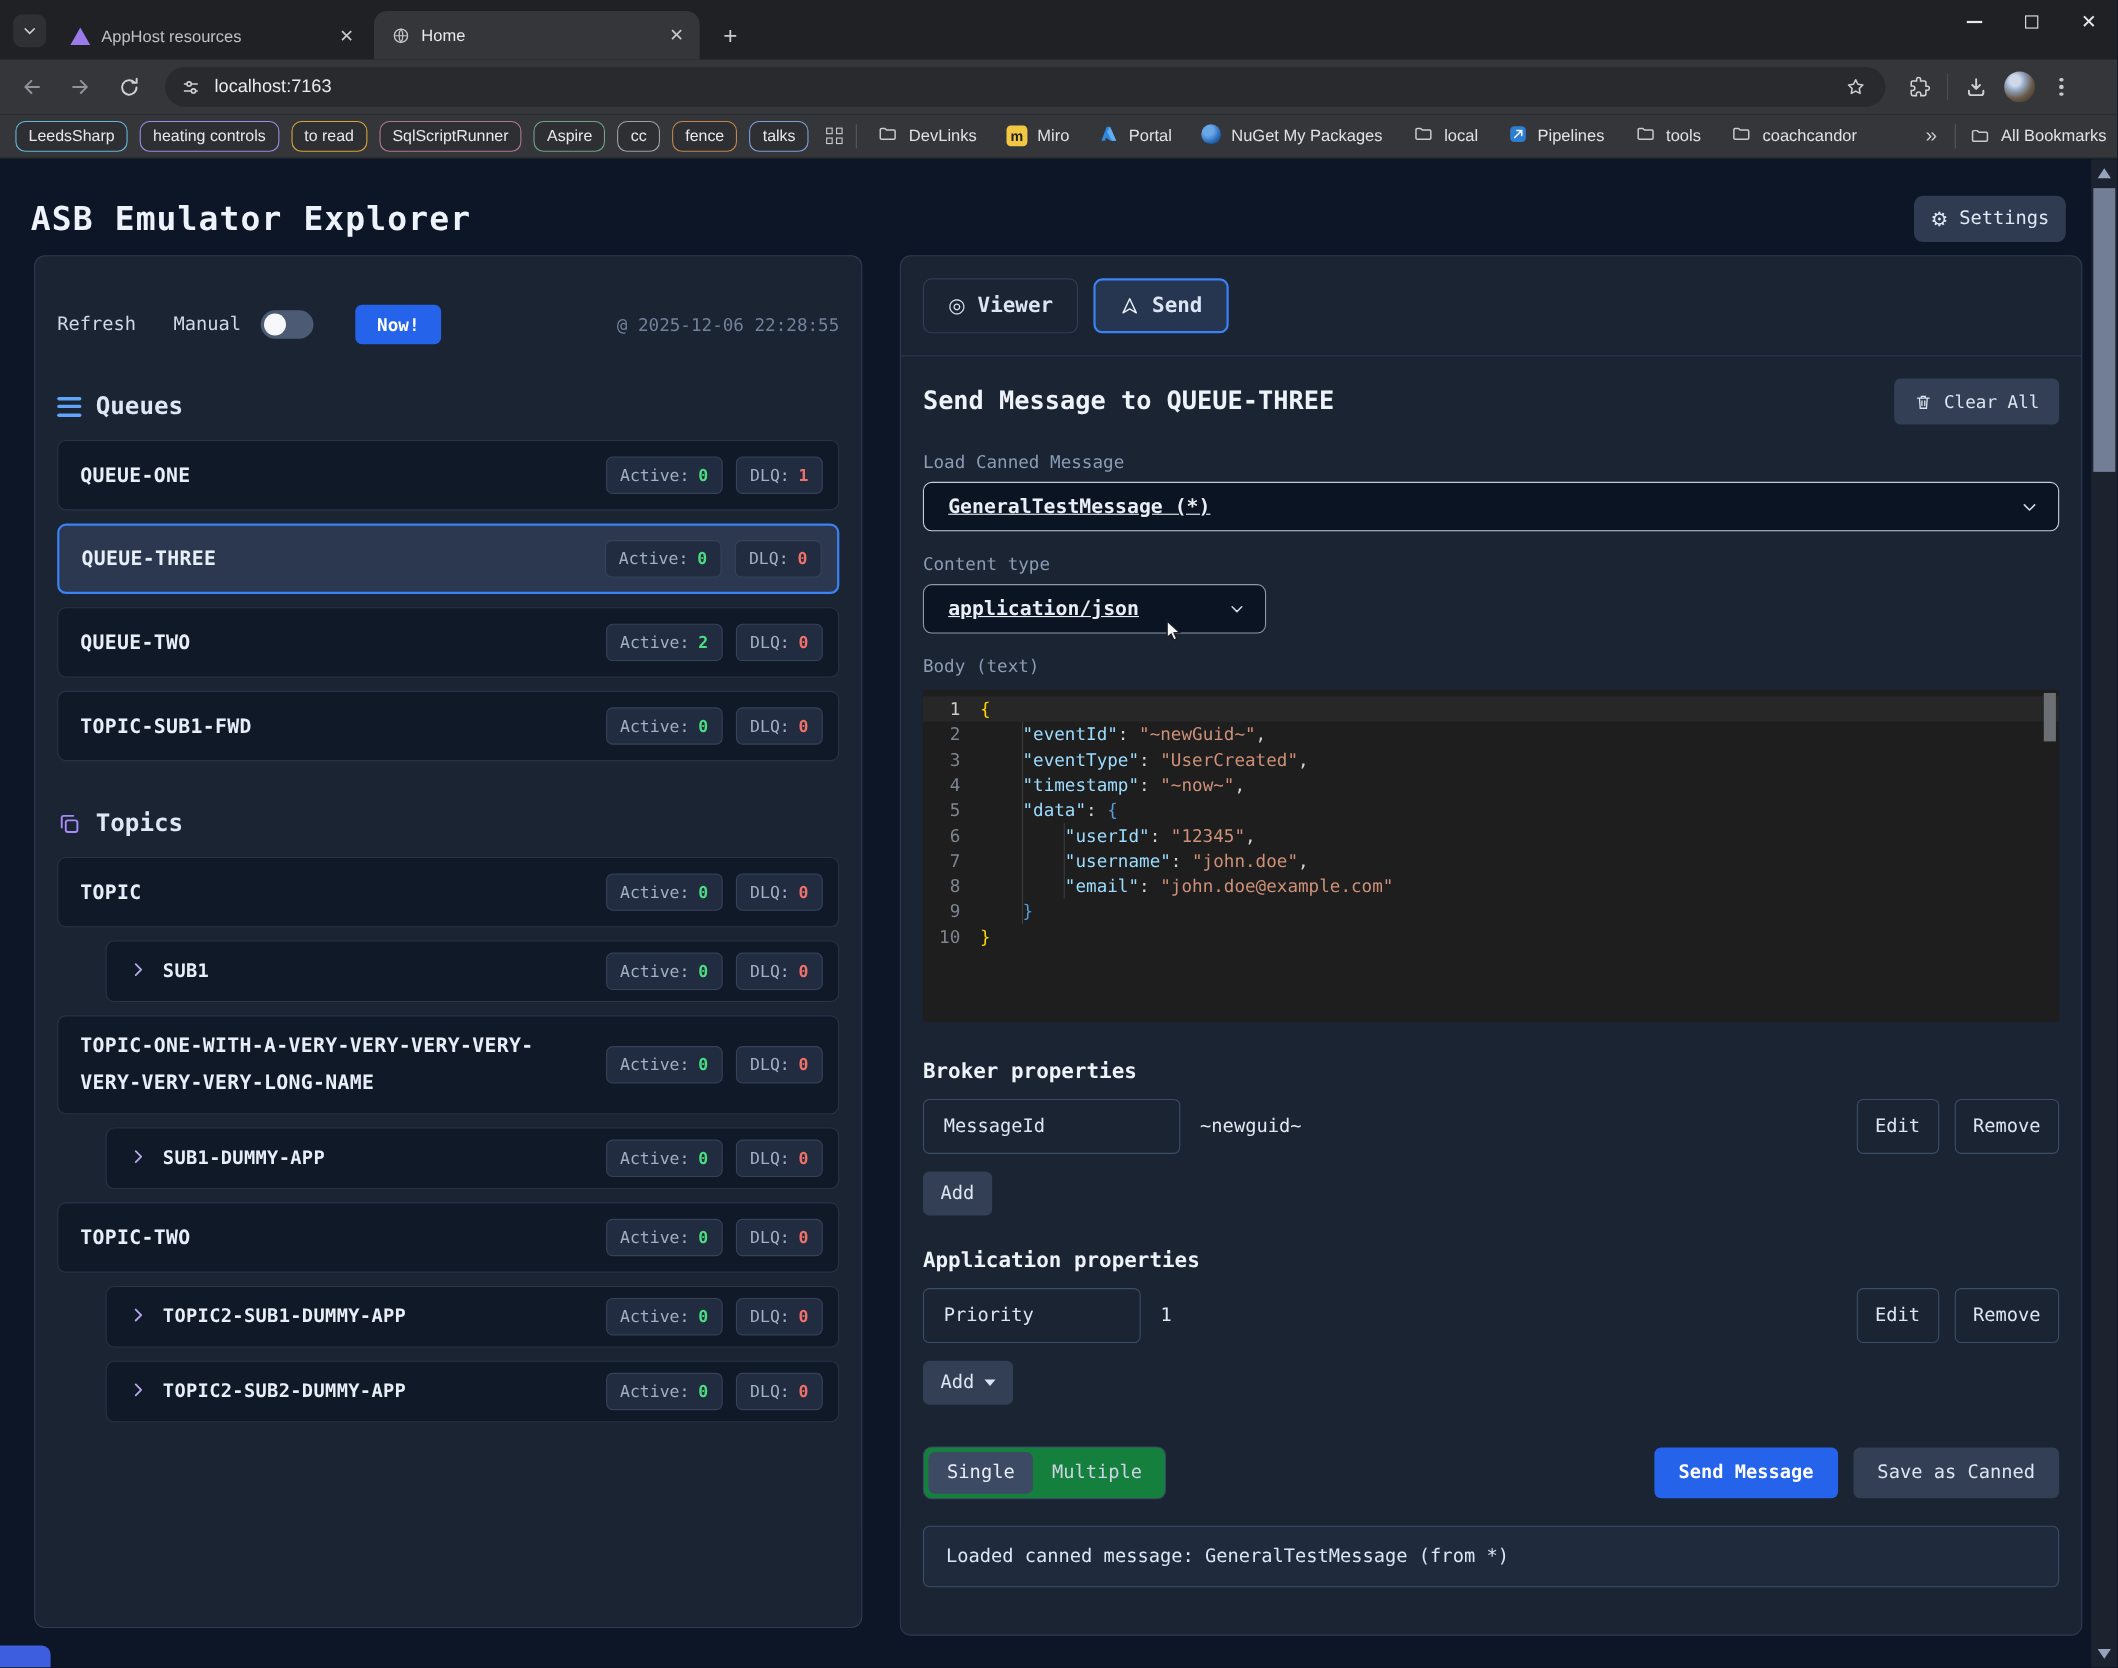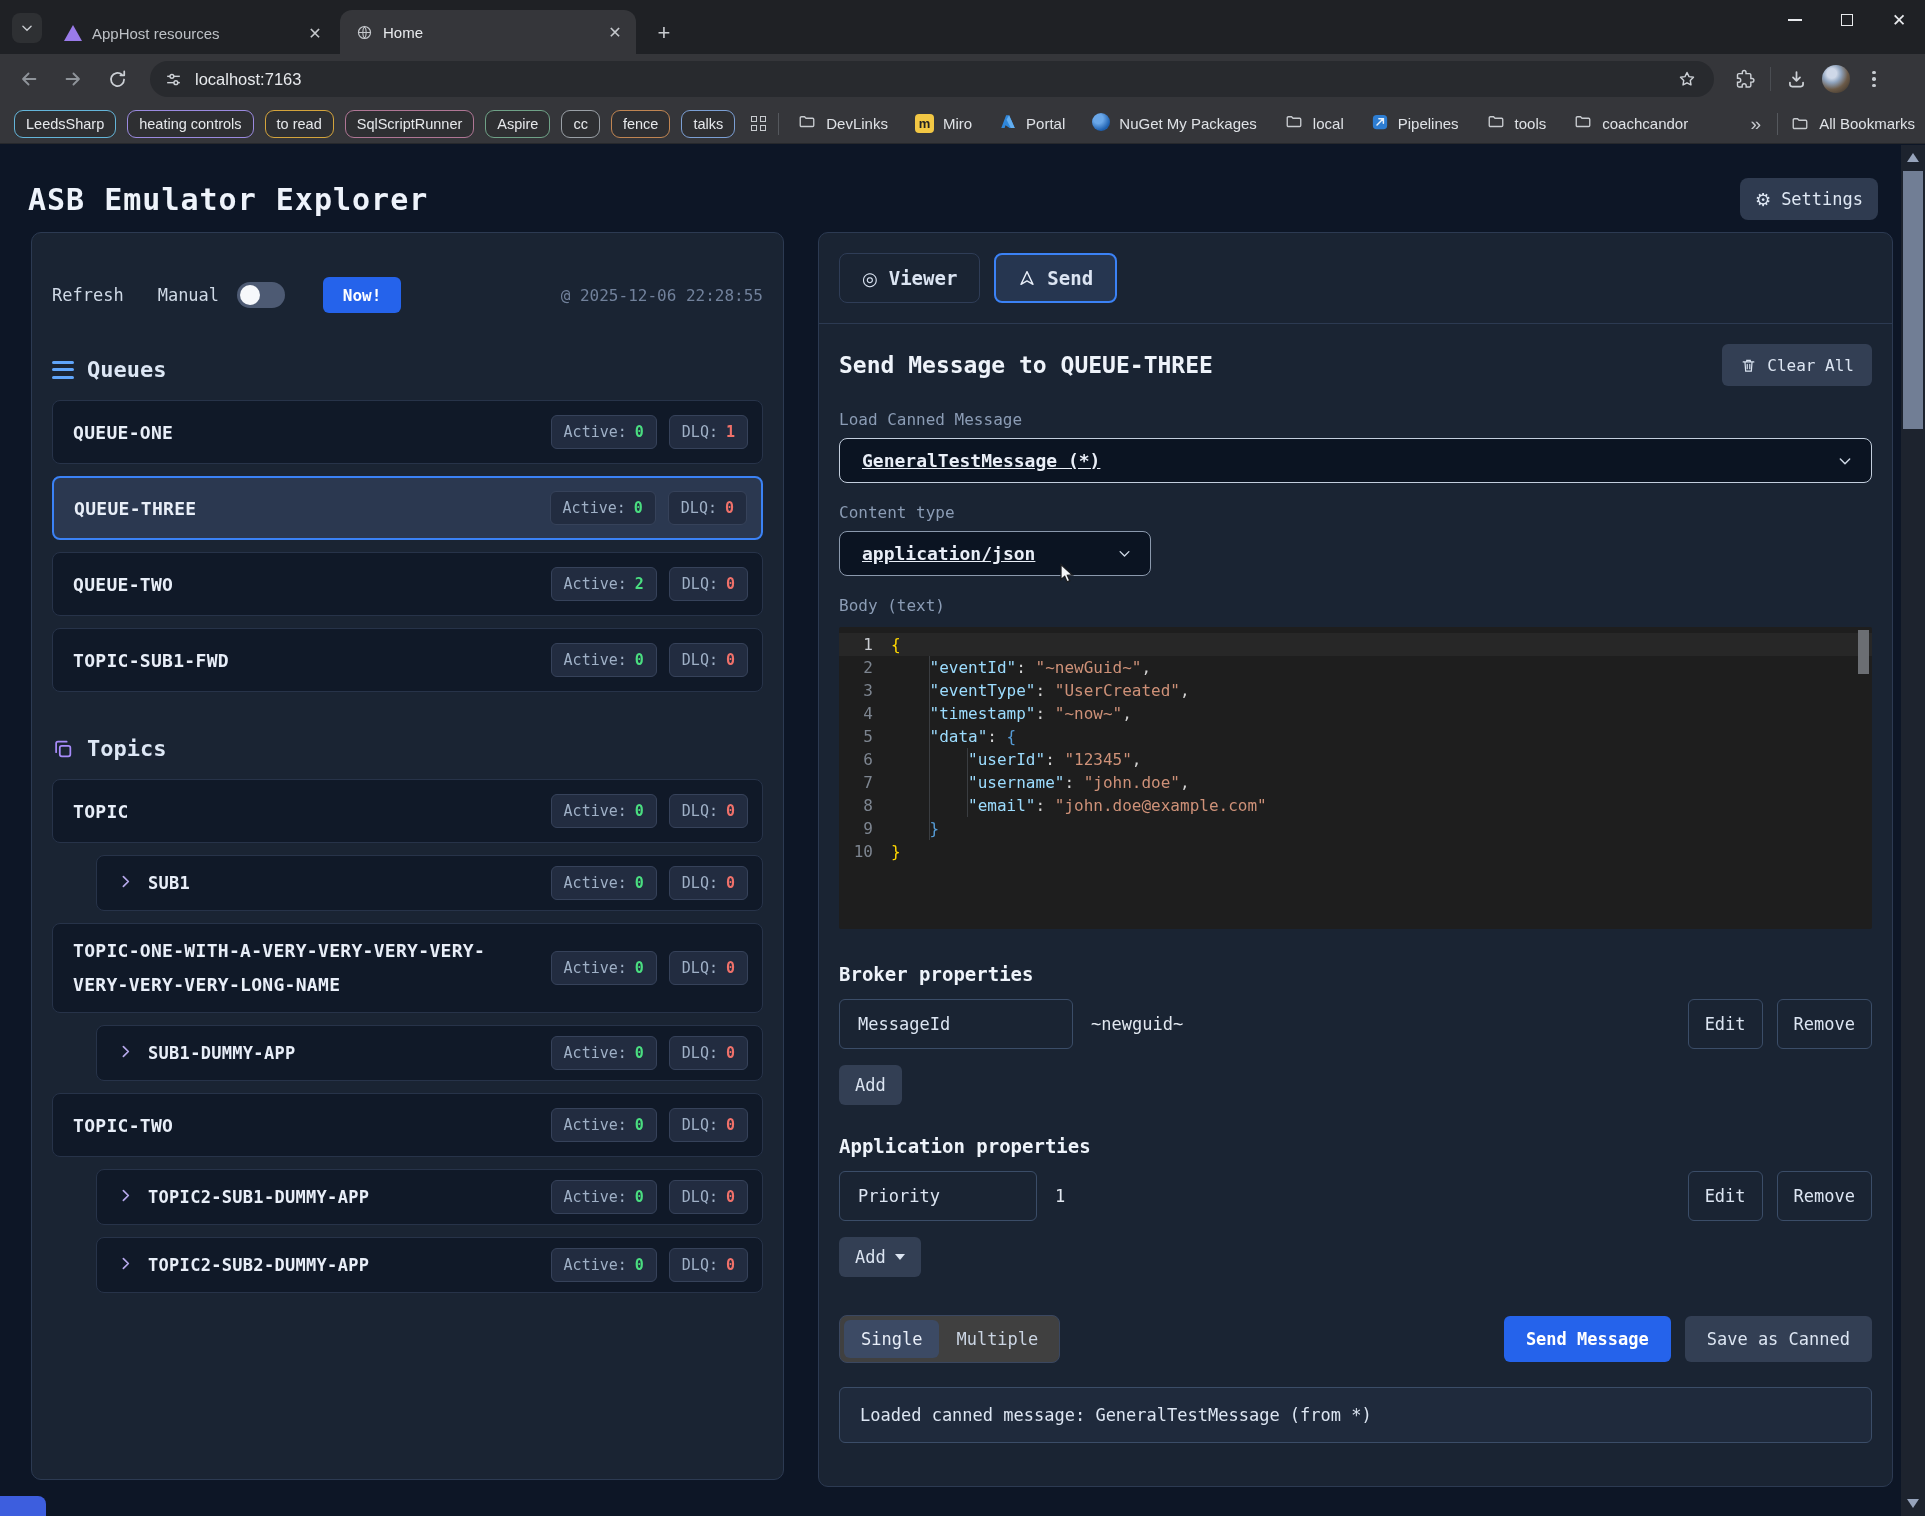--- a/index.html
+++ b/index.html
@@ -144,21 +144,21 @@
   .flex-sp { flex:1; }
   .ghost-btn { height:50px; border:1px solid #3b4d68; background:transparent; border-radius:6px;
     color:#dce5f2; font-size:17px; font-family:inherit; padding:0 16px; }
   .add-btn { margin-top:16px; height:40px; background:#333f54; border:none; border-radius:6px;
     color:#dce5f2; font-size:17px; font-family:inherit; padding:0 16px; display:flex;
     align-items:center; gap:9px; width:fit-content; }
   .caret-down { width:0; height:0; border-left:5px solid transparent; border-right:5px solid transparent;
     border-top:6px solid #dce5f2; }
 
   .bottom-row { display:flex; align-items:center; margin-top:38px; }
-  .segmented { display:flex; background:#404040; border:1px solid #3a4760; border-radius:8px; padding:4px; }
+  .segmented { display:flex; background:#15803d; border:1px solid #3a4760; border-radius:8px; padding:4px; }
   .seg { height:38px; padding:0 17px; display:flex; align-items:center; font-size:17px;
     color:#cbd5e3; border-radius:6px; }
   .seg.active { background:#3c4a64; color:#e8eef8; }
   #send-msg-btn { margin-left:auto; height:46px; padding:0 22px; background:#2563eb; border:none;
     border-radius:6px; color:#fff; font-size:17px; font-weight:bold; font-family:inherit; }
   #save-canned-btn { margin-left:14px; height:46px; padding:0 22px; background:#333f54; border:none;
     border-radius:6px; color:#dce5f2; font-size:17px; font-family:inherit; }
   #status-box { margin-top:24px; height:56px; background:#1f2a3c; border:1px solid #3b4d68;
     border-radius:6px; display:flex; align-items:center; padding:0 20px; color:#dce5f2; font-size:17px; }
 

